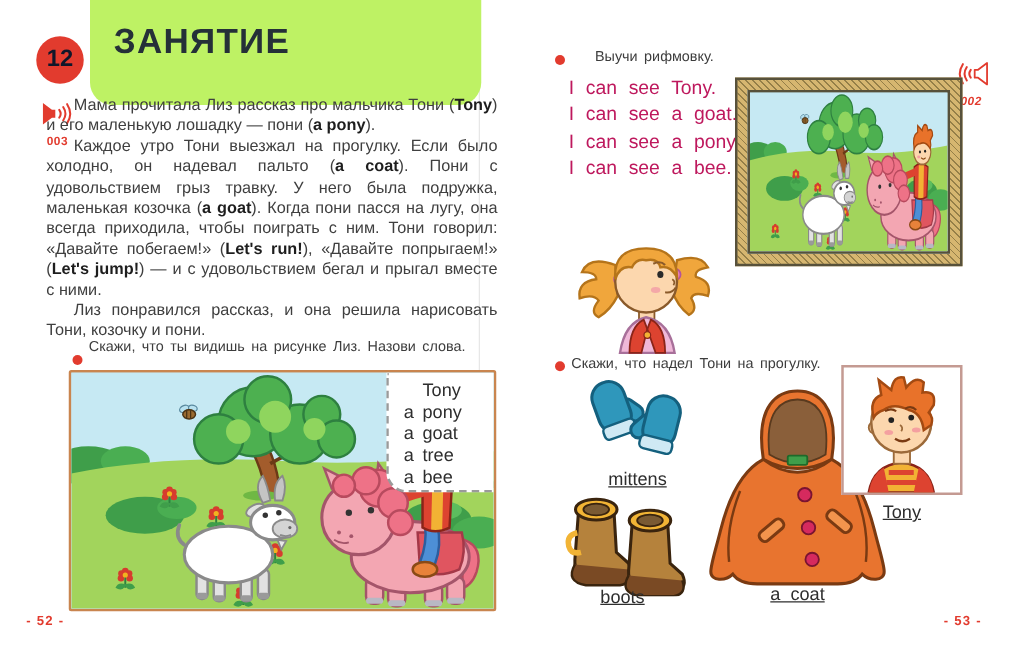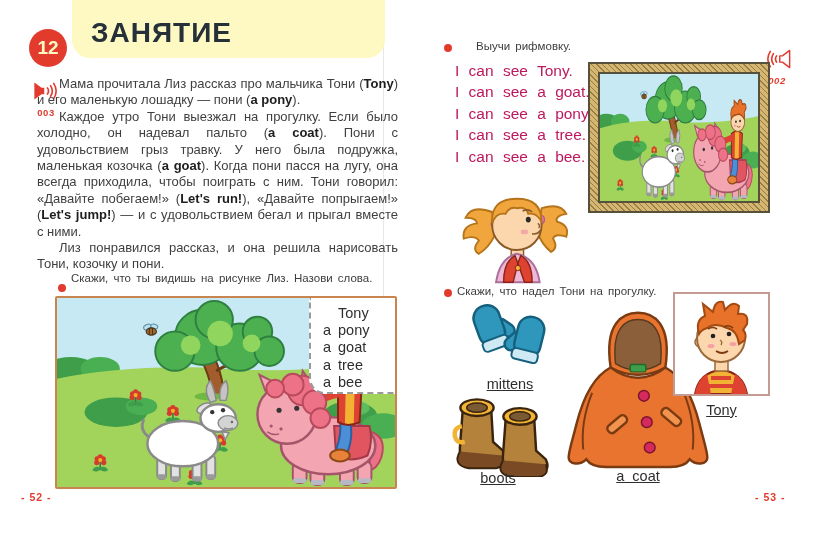--- a/index.html
+++ b/index.html
@@ -2,22 +2,22 @@
 <html><head>
 <meta charset="utf-8">
 <style>
   html,body{margin:0;padding:0;background:#ffffff;}
   #spread{position:relative;width:820px;height:537px;background:#ffffff;overflow:hidden;
           font-family:"Liberation Sans","DejaVu Sans",sans-serif;}
   .abs{position:absolute;}
 
   
   .lesson-badge{left:29px;top:29px;width:38px;height:38px;border-radius:50%;background:#e23b2e;
-    color:#fef9c3;font-size:19px;font-weight:bold;display:flex;align-items:center;justify-content:center;}
-  .header-band{left:72px;top:0;width:313px;height:58px;background:#fef9c3;border-radius:0 0 18px 18px;}
+    color:#0f172a;font-size:19px;font-weight:bold;display:flex;align-items:center;justify-content:center;}
+  .header-band{left:72px;top:0;width:313px;height:84px;background:#bef264;border-radius:0 0 18px 18px;}
   .header-title{padding:17px 0 0 19px;font-size:28px;font-weight:bold;color:#253038;letter-spacing:1px;}
 
   .audio-block{width:28px;text-align:center;}
   .audio-track{display:block;margin-top:1px;font-size:9.5px;font-weight:bold;color:#e23b2e;letter-spacing:.5px;}
 
   .story{left:37px;top:76px;width:361px;font-size:13px;line-height:16.4px;color:#3f3f3f;}
   .story p{margin:0;text-indent:22px;text-align:justify;}
   .story b{color:#1d1d1d;}
 
   .task-row .dot{position:absolute;width:8px;height:8px;border-radius:50%;background:#e23b2e;}
@@ -246,21 +246,20 @@
       <polygon points="28.5,2.5 28.5,21.5 20.5,15.5 17.5,15.5 17.5,8.5 20.5,8.5" fill="none" stroke="#e23b2e" stroke-width="1.6" stroke-linejoin="round"></polygon>
       <path d="M14,8.5 Q11.5,12 14,15.5 M10.5,6 Q6.5,12 10.5,18 M7,3.5 Q1.5,12 7,20.5" stroke="#e23b2e" stroke-width="1.8" fill="none" stroke-linecap="round"></path>
     </svg>
     <span class="audio-track">002</span>
   </div>
 
   <div class="abs rhyme">
     <div>I can see Tony.</div>
     <div>I can see a goat.</div>
     <div>I can see a pony.</div>
-    <div>I can see a tree.</div>
     <div>I can see a bee.</div>
   </div>
 
   <div class="abs gold-frame">
     <div class="inner">
       <svg viewBox="0 0 344 192" preserveAspectRatio="none">
         <use href="#meadow-scene"></use>
       </svg>
     </div>
   </div>

